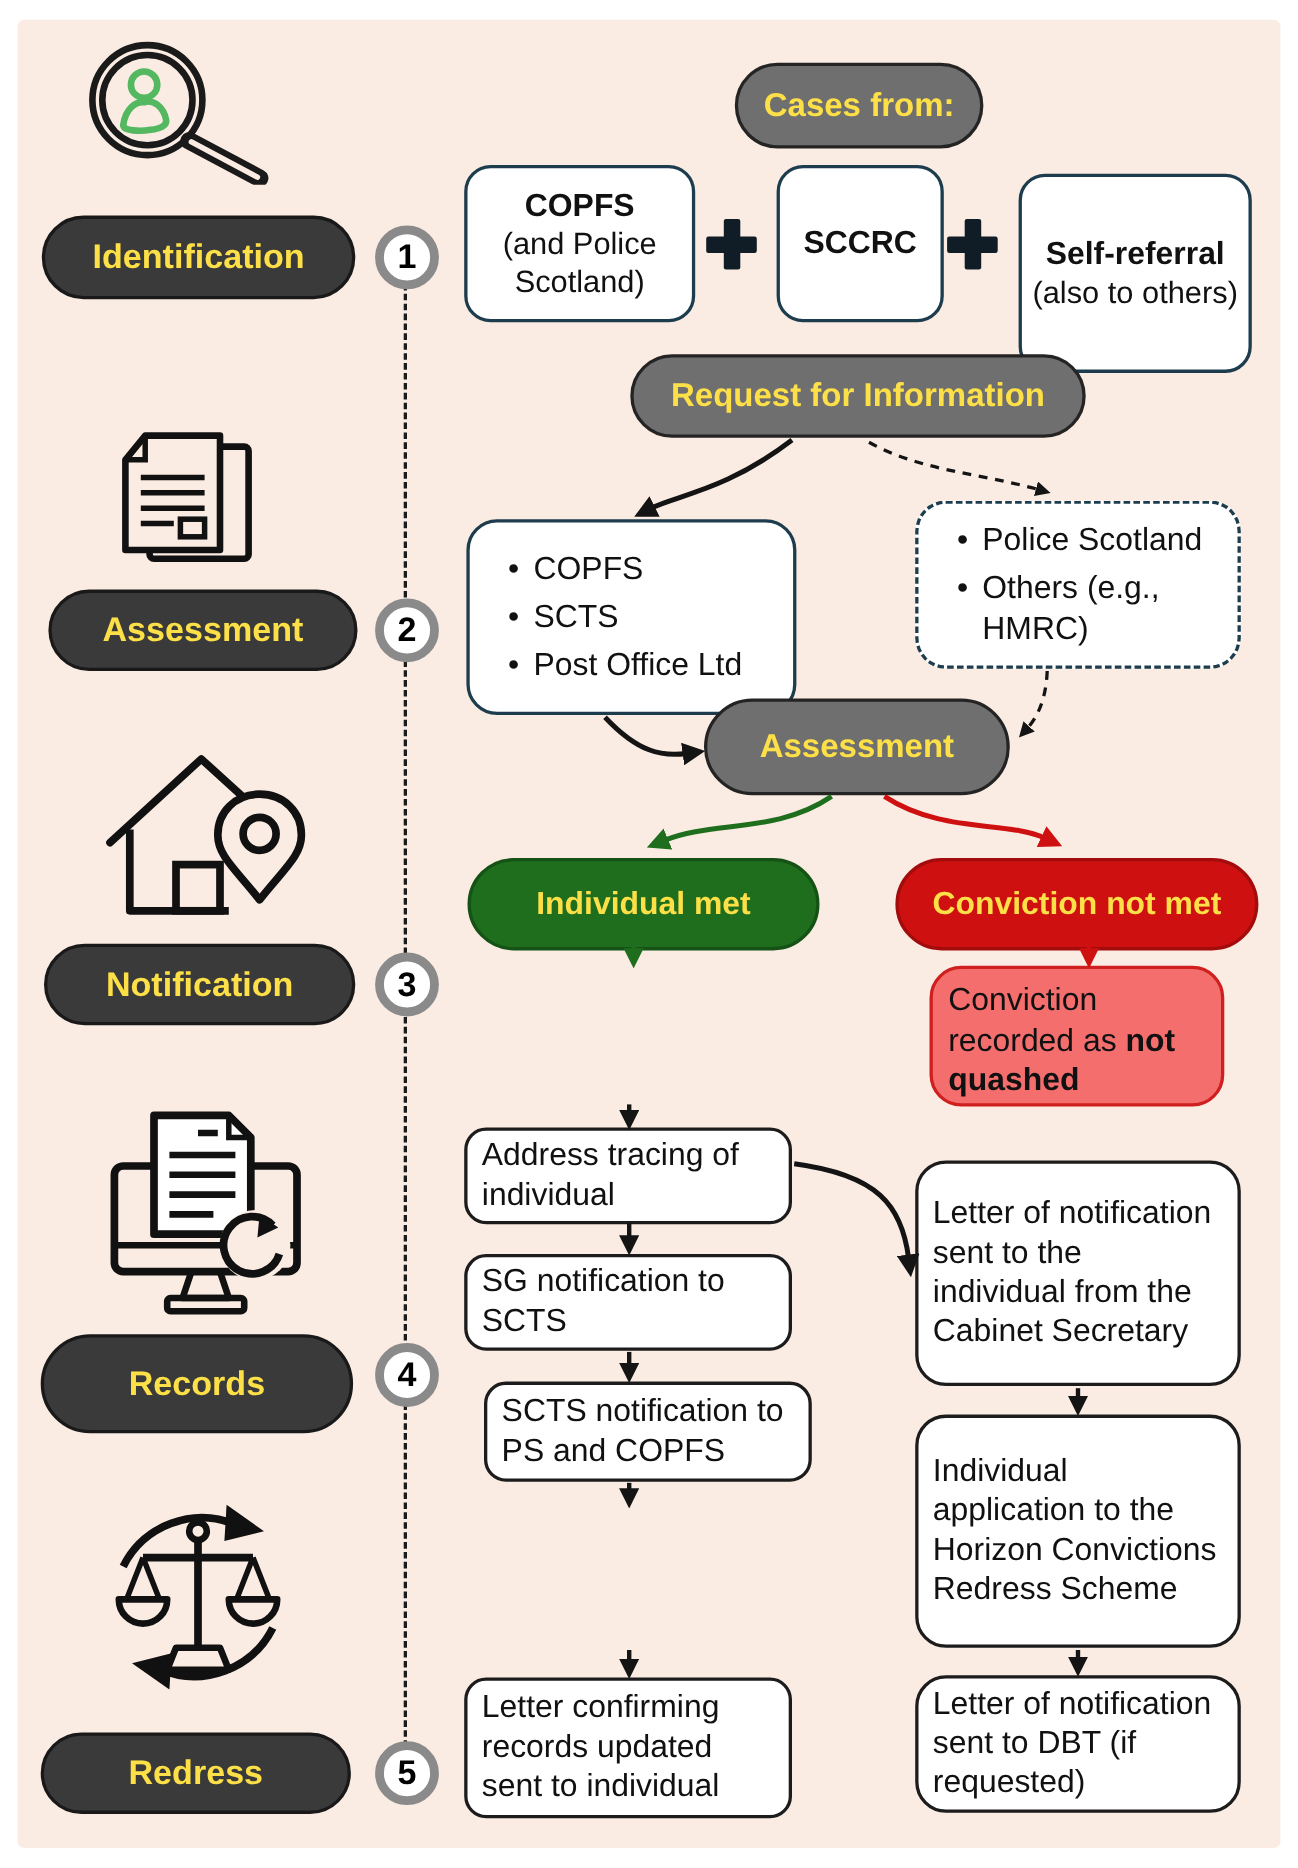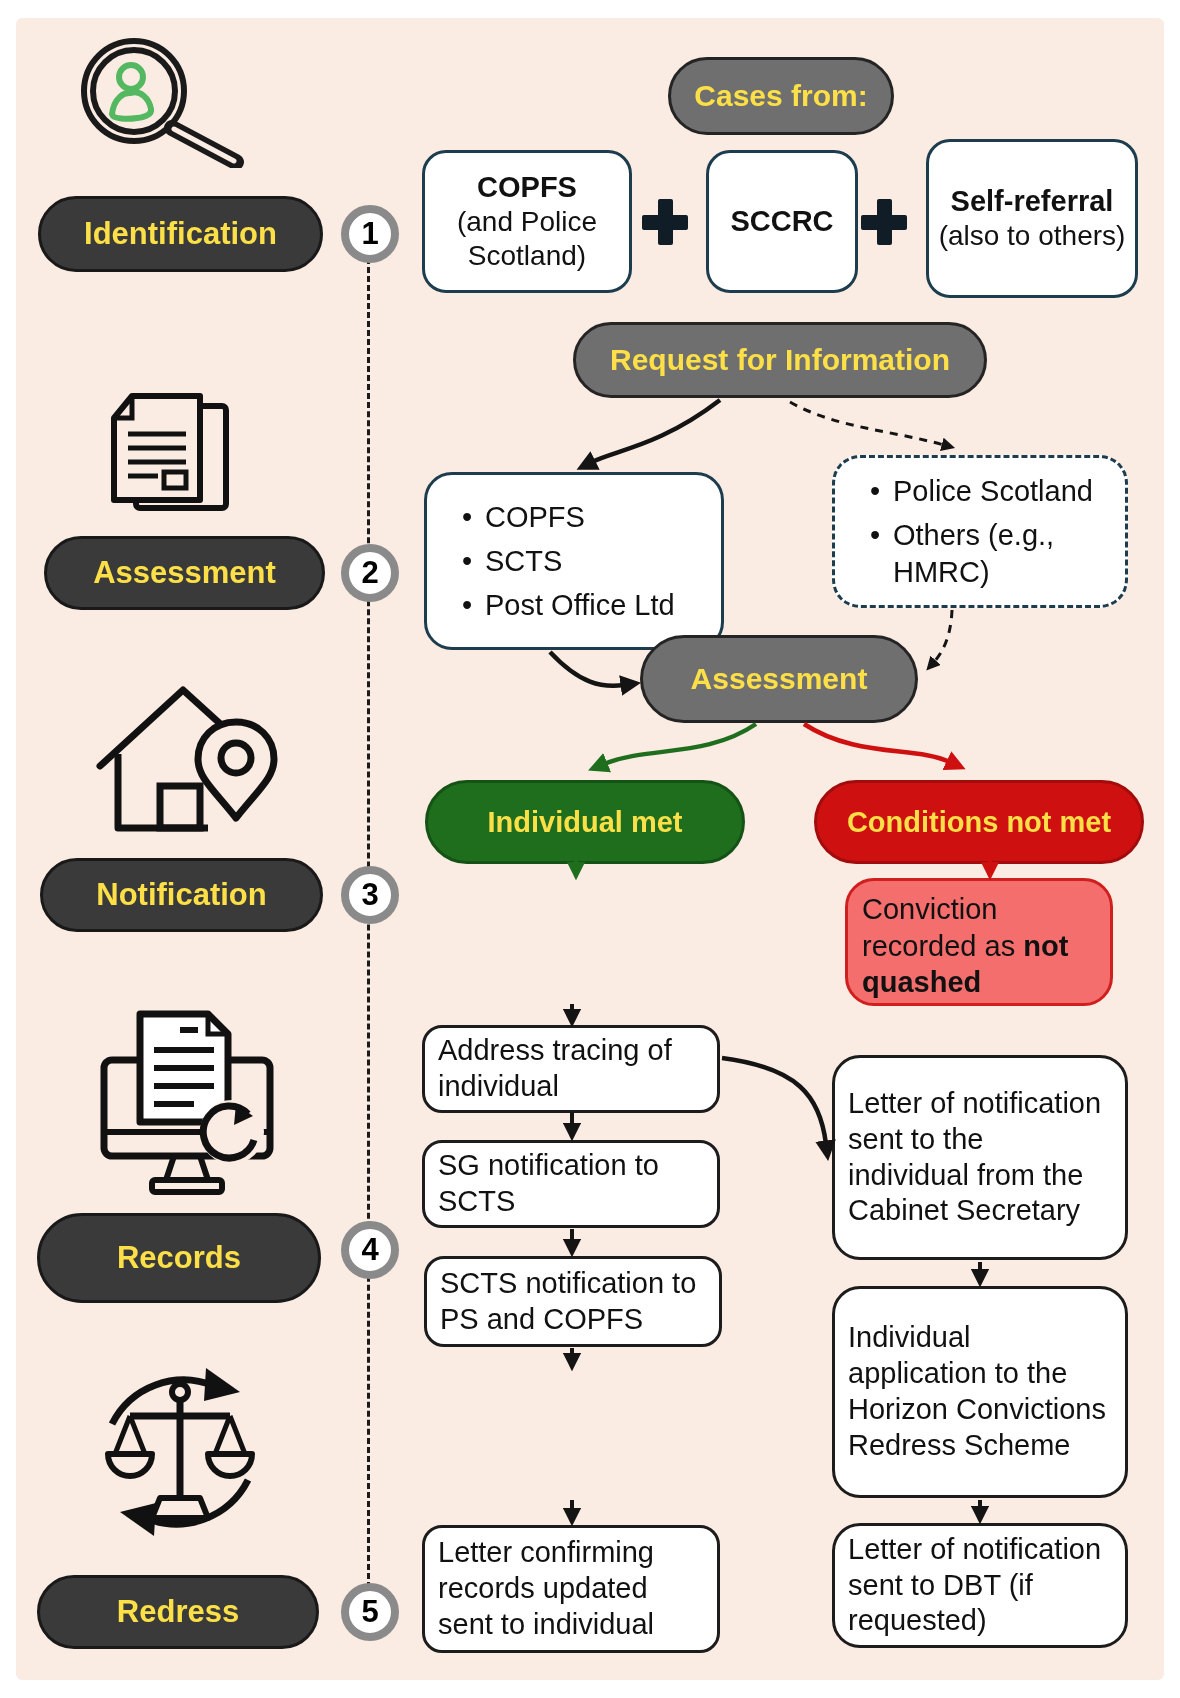--- a/index.html
+++ b/index.html
@@ -135,21 +135,21 @@
 
   <div class="abs srcbox" style="left:422px;top:150px;width:210px;height:143px;">
     <span class="t">COPFS</span>
     <span>(and Police Scotland)</span>
   </div>
   <div class="abs plus" style="left:642px;top:199px;"></div>
   <div class="abs srcbox" style="left:706px;top:150px;width:152px;height:143px;">
     <span class="t">SCCRC</span>
   </div>
   <div class="abs plus" style="left:861px;top:199px;"></div>
-  <div class="abs srcbox" style="left:926px;top:139px;width:212px;height:159px;">
+  <div class="abs srcbox" style="left:926px;top:158px;width:212px;height:181px;">
     <span class="t">Self-referral</span>
     <span>(also to others)</span>
   </div>
 
   <div class="abs pill gray" style="left:573px;top:322px;width:414px;height:76px;">
       <span>Request for Information</span>
     </div>
 
   <div class="abs listbox" style="left:424px;top:472px;width:300px;height:178px;">
     <div class="li">
@@ -172,34 +172,34 @@
   </div>
 
   <div class="abs pill gray" style="left:640px;top:635px;width:278px;height:88px;">
       <span>Assessment</span>
     </div>
 
   <div class="abs pill greenp" style="left:425px;top:780px;width:320px;height:84px;">
       <span>Individual met</span>
     </div>
   <div class="abs pill redp" style="left:814px;top:780px;width:330px;height:84px;">
-      <span>Conditions not met</span>
+      <span>Conviction not met</span>
     </div>
 
   <div class="abs conv redc" style="left:845px;top:878px;width:268px;height:128px;border-radius:29px;">
     <span>Conviction recorded as </span><b>not quashed</b>
   </div>
 
   <div class="abs step" style="left:422px;top:1025px;width:298px;height:88px;">
       <span>Address tracing of individual</span>
     </div>
   <div class="abs step" style="left:422px;top:1140px;width:298px;height:88px;">
       <span>SG notification to SCTS</span>
     </div>
-  <div class="abs step" style="left:424px;top:1256px;width:298px;height:91px;">
+  <div class="abs step" style="left:440px;top:1256px;width:298px;height:91px;">
       <span>SCTS notification to PS and COPFS</span>
     </div>
   <div class="abs step" style="left:422px;top:1525px;width:298px;height:128px;">
       <span>Letter confirming records updated sent to individual</span>
     </div>
 
   <div class="abs step" style="left:832px;top:1055px;width:296px;height:205px;border-radius:28px;">
       <span>Letter of notification sent to the individual from the Cabinet Secretary</span>
     </div>
   <div class="abs step" style="left:832px;top:1286px;width:296px;height:212px;border-radius:28px;">

